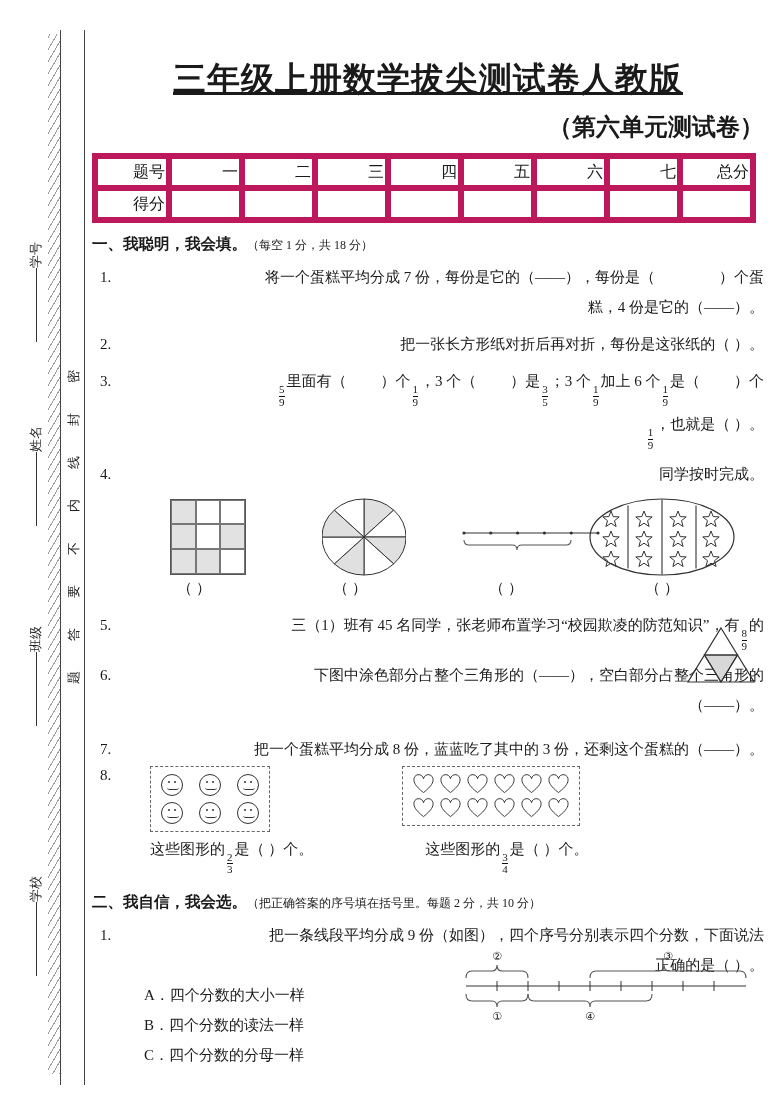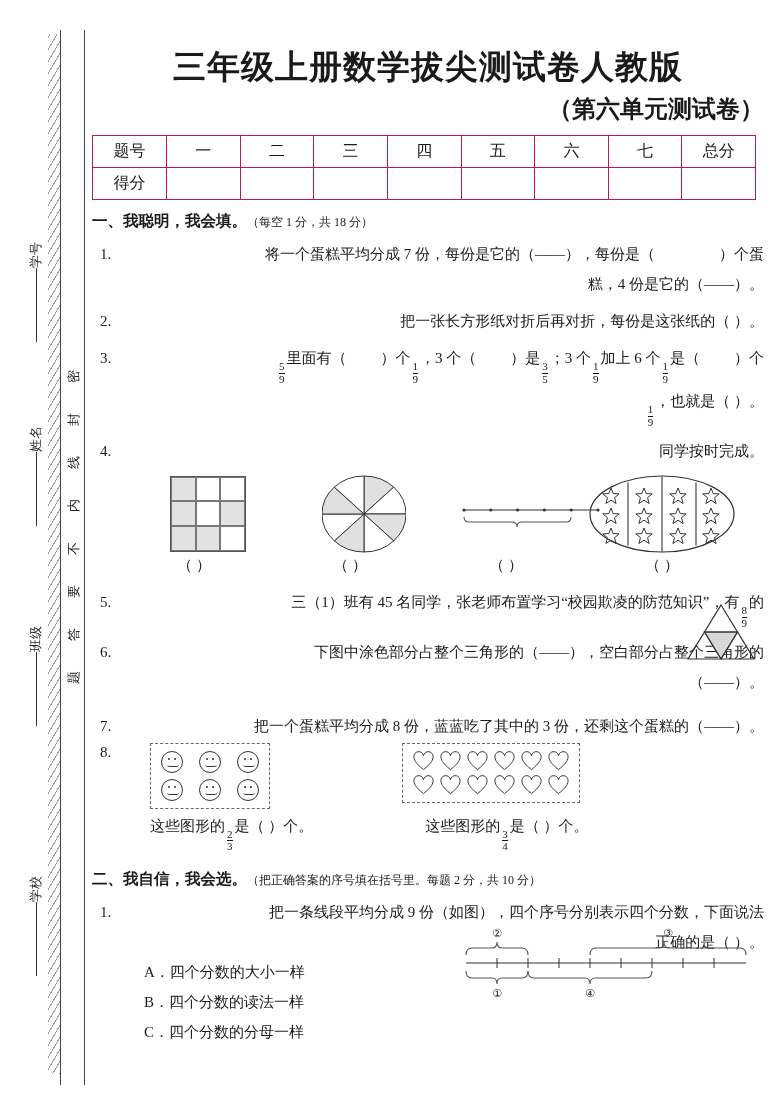--- a/index.html
+++ b/index.html
@@ -87,28 +87,29 @@
   #field-3 { top: 880px; }
 
   
   #sheet {
     position: absolute;
     left: 92px; top: 0;
     width: 672px; height: 1103px;
   }
 
   h1.title {
-    margin: 0;
+    margin: 12px;
     padding-top: 46px;
     font-size: 33px;
     font-weight: 700;
     letter-spacing: 1px;
     text-align: center;
     line-height: 1.25;
     font-family: "DejaVu Sans", sans-serif;
+    text-decoration: underline;
   }
   h2.subtitle {
     margin: 6px 0 0 0;
     font-size: 24px;
     font-weight: 700;
     text-align: right;
     font-family: "DejaVu Sans", sans-serif;
   }
   .meta-line {
     margin-top: 20px;
@@ -121,23 +122,23 @@
   .meta-line .gap { display: inline-block; width: 22px; }
 
   
   table.score {
     margin-top: 10px;
     width: 664px;
     border-collapse: collapse;
     table-layout: fixed;
   }
   table.score td {
-    border: 1px solid #be185d;
+    border: 6px solid #be185d;
     height: 32px;
-    text-align: center;
+    text-align: right;
     vertical-align: middle;
     font-size: 16px;
     font-family: Liberation Sans, sans-serif;
   }
   table.score td.head { width: 74px; }
 
   
   .sec-head {
     margin-top: 11px;
     font-size: 15.5px;

